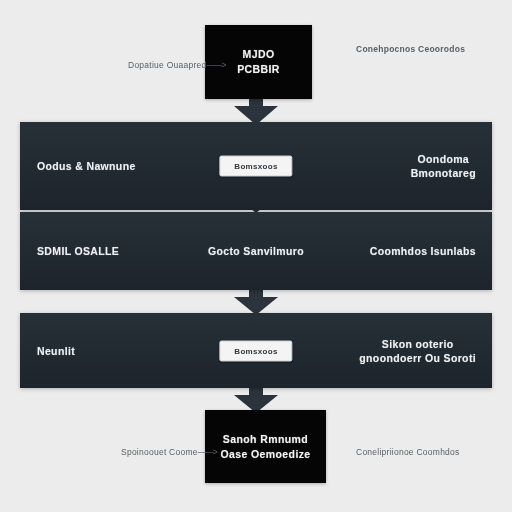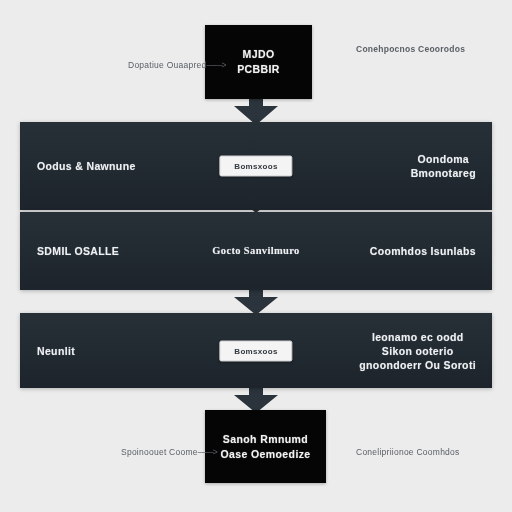--- a/index.html
+++ b/index.html
@@ -81,21 +81,21 @@
     color: #eef1f3;
     font-size: 10.5px;
     font-weight: 700;
     letter-spacing: 0.35px;
     line-height: 14px;
     text-shadow: 0 0 1.1px rgba(255,255,255,0.4);
     filter: blur(0.2px);
     white-space: nowrap;
   }
   .band-text.left   { left: 17px;  top: 50%; transform: translateY(-50%); }
-  .band-text.center { left: 50%;   top: 50%; transform: translate(-50%,-50%); font-family: Liberation Serif, serif; }
+  .band-text.center { left: 50%;   top: 50%; transform: translate(-50%,-50%); }
   .band-text.right  { right: 16px; top: 50%; transform: translateY(-50%); text-align: right; }
   .band-text.right  { text-align: center; }
 
   
   .band-button {
     position: absolute;
     left: 50%;
     top: 50%;
     transform: translate(-50%, -50%);
     background: #f4f4f4;
@@ -198,21 +198,20 @@
     <svg width="46" height="32" viewBox="0 0 46 32" aria-hidden="true">
       <path d="M16,0 L30,0 L30,13 L45,13 L23,31 L1,13 L16,13 Z" fill="#2b343c"></path>
     </svg>
   </div>
 
   <div class="band" id="band-3">
     <div class="band-inner">
       <div class="band-text left">Neunlit</div>
       <div class="band-button">Bomsxoos</div>
       <div class="band-text right">
-        <div>Ieonamo ec oodd</div>
         <div>Sikon ooterio</div>
         <div>gnoondoerr Ou Soroti</div>
       </div>
     </div>
   </div>
 
   <div class="arrow" id="arrow-4">
     <svg width="46" height="32" viewBox="0 0 46 32" aria-hidden="true">
       <path d="M16,0 L30,0 L30,13 L45,13 L23,31 L1,13 L16,13 Z" fill="#2b343c"></path>
     </svg>

